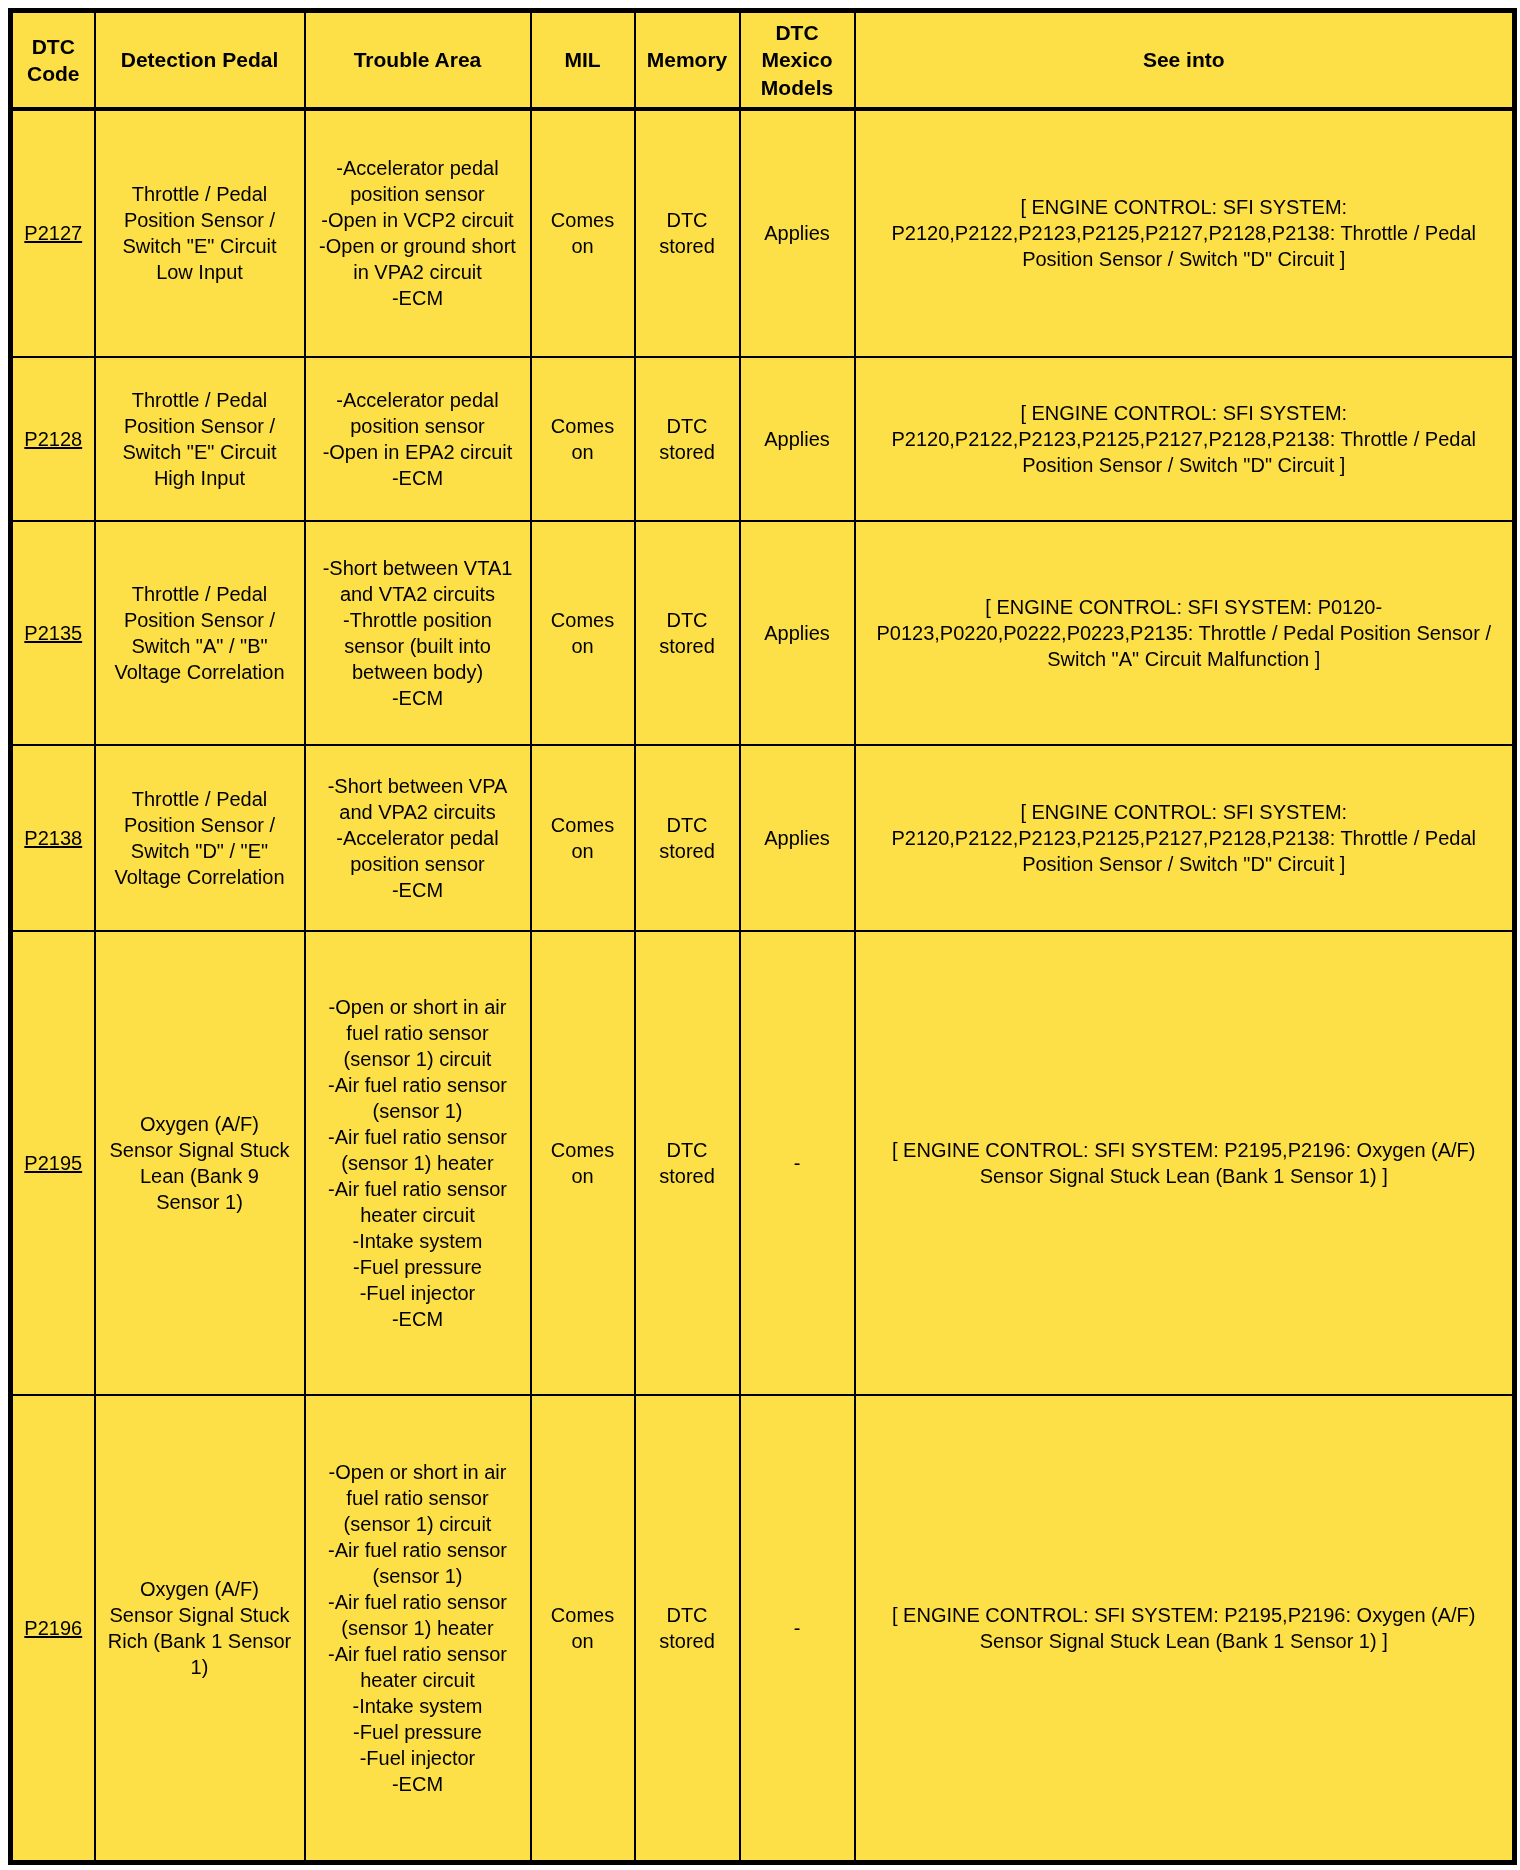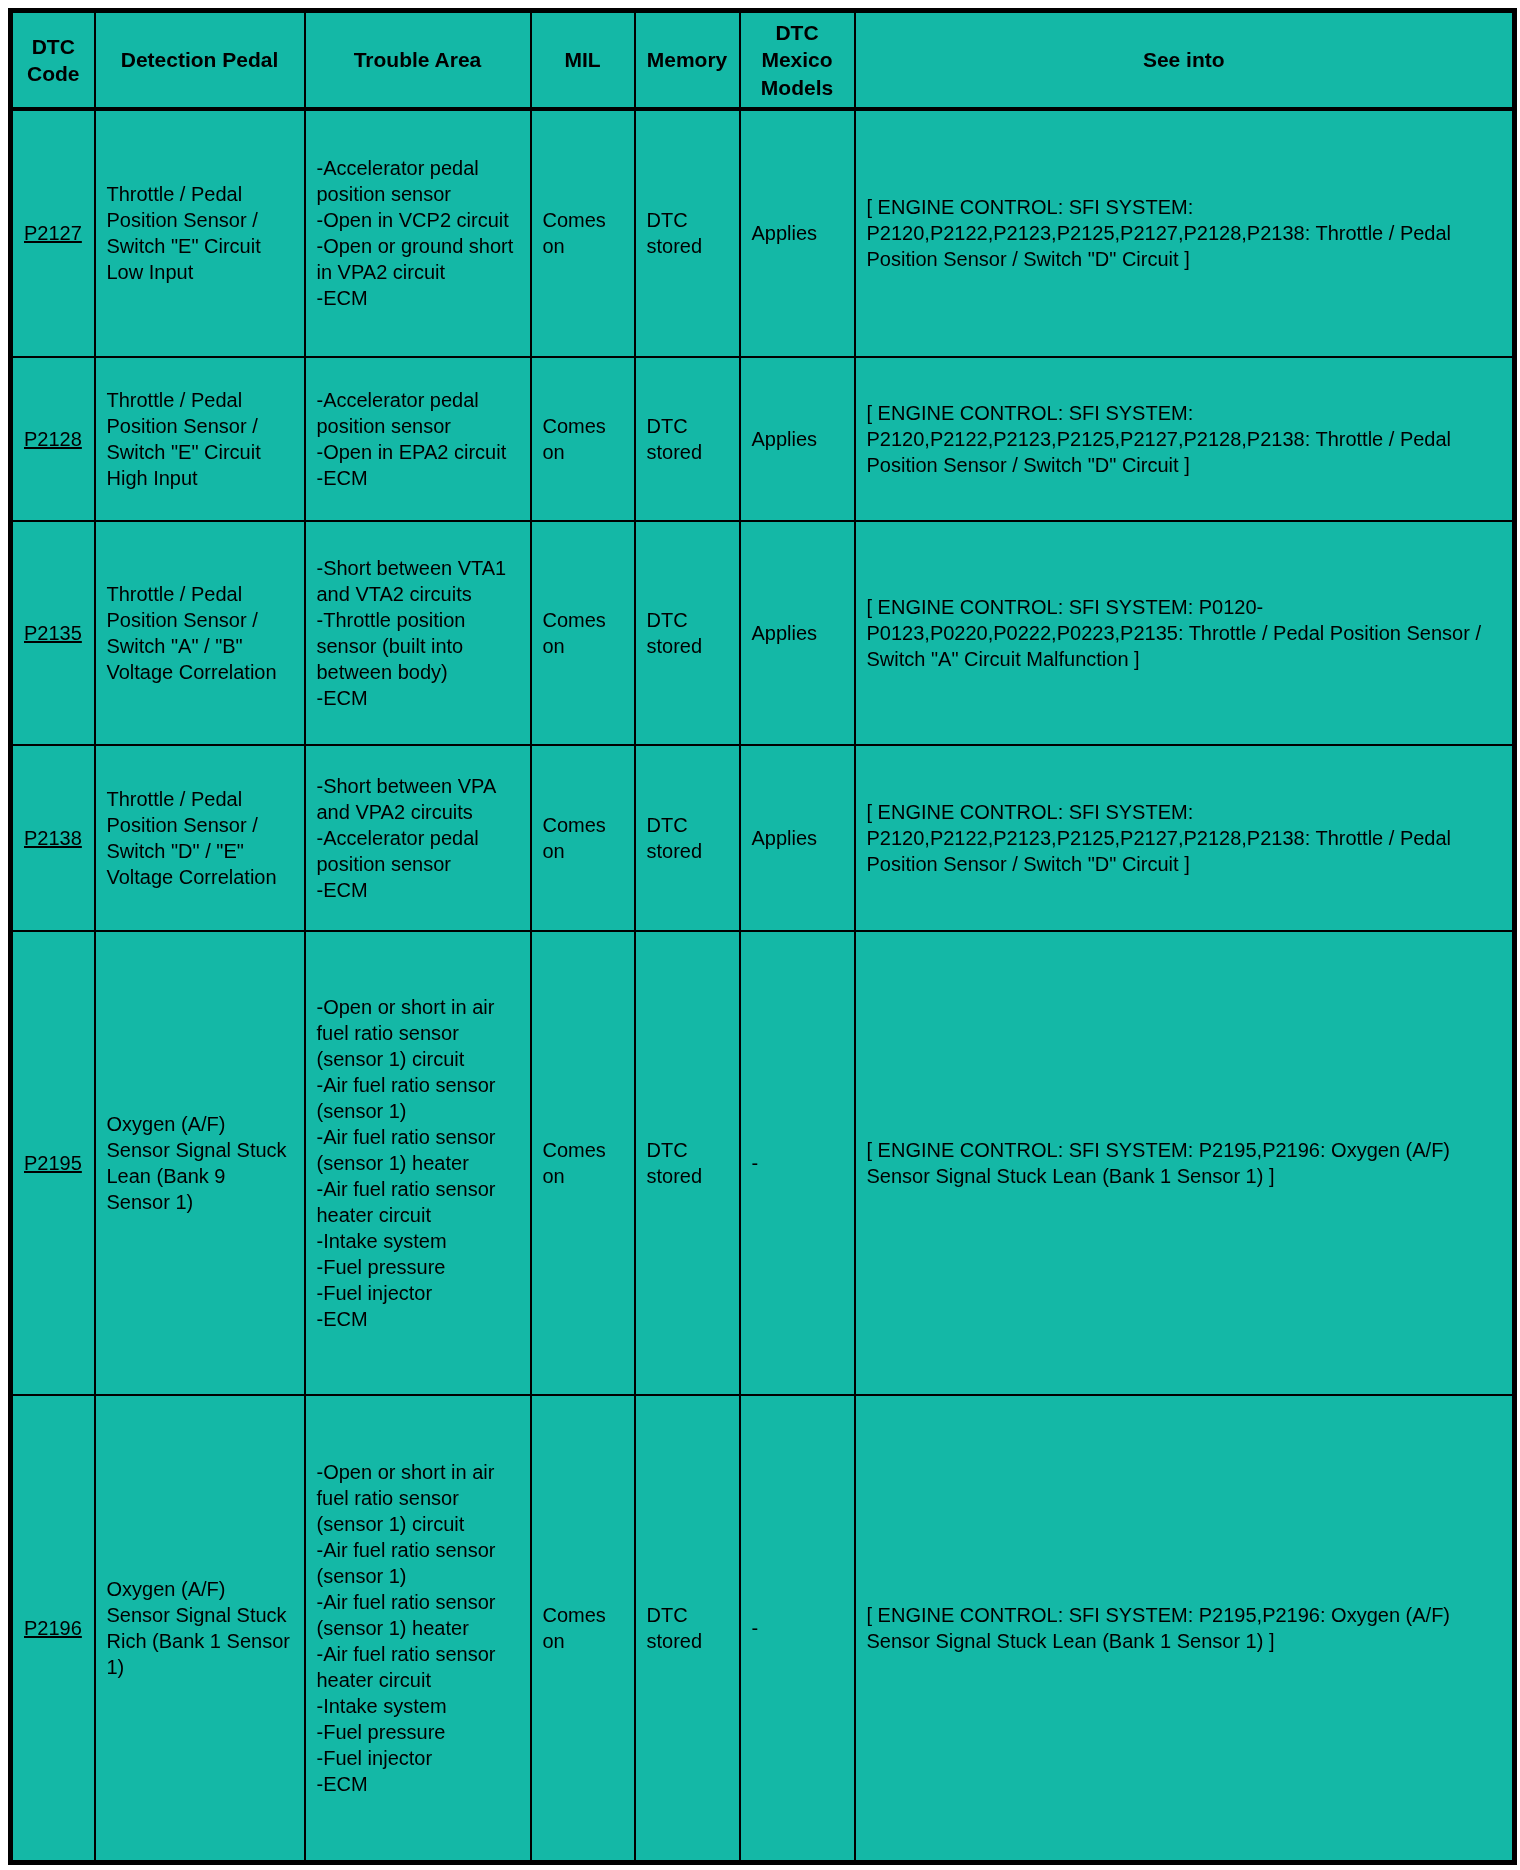--- a/index.html
+++ b/index.html
@@ -13,41 +13,41 @@
     width: 1520px;
     box-sizing: border-box;
     padding: 8px;
     background: #ffffff;
   }
   table.dtc-table {
     border-collapse: collapse;
     table-layout: fixed;
     width: 1504px;
     border: 5px solid #000000;
-    background: #14b8a6;
+    background: #fde047;
   }
   table.dtc-table th,
   table.dtc-table td {
     border: 2px solid #000000;
     vertical-align: middle;
     font-size: 20px;
     line-height: 1.3;
     color: #000000;
     box-sizing: border-box;
     overflow: hidden;
   }
   table.dtc-table th {
     font-weight: bold;
     text-align: center;
     padding: 6px 6px;
     border-bottom-width: 4px;
     font-size: 21px;
   }
   table.dtc-table td {
-    text-align: left;
+    text-align: center;
     padding: 6px 11px;
     white-space: pre-line;
   }
   td.cell-code { padding-left: 6px; text-decoration: underline; }
   td.cell-trouble { padding-left: 10px; }
   td.cell-seepage {
     font-weight: normal;
     padding-left: 12px;
     padding-right: 14px;
   }

